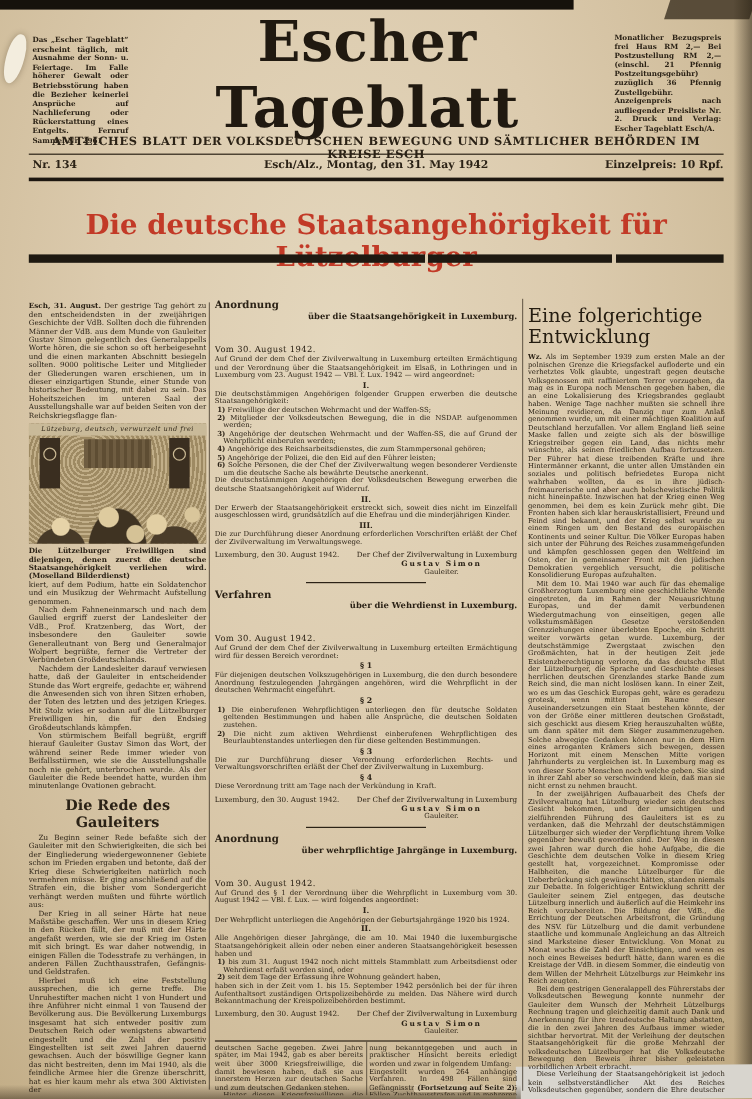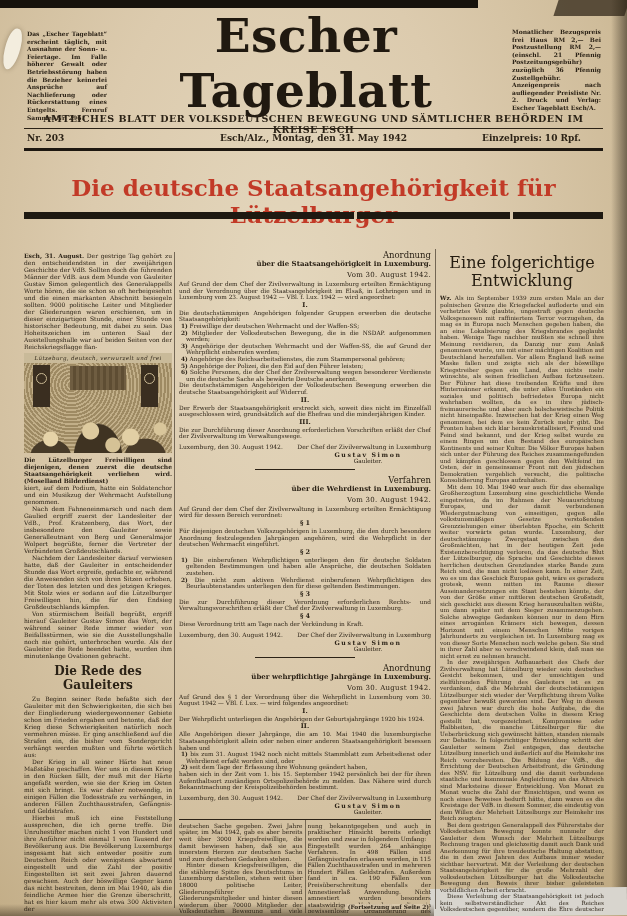--- a/index.html
+++ b/index.html
@@ -15,21 +15,21 @@
   .art-b{position:absolute;left:0;top:904px;width:434px;height:12px;background:linear-gradient(180deg,rgba(80,64,42,0),rgba(64,51,33,.55));}
   
   .mh-left{position:absolute;left:27px;top:30px;width:80px;font-size:6px;line-height:7.6px;text-align:justify;font-weight:bold;}
   .mh-right{position:absolute;left:512px;top:28px;width:89px;font-size:6px;line-height:7.6px;text-align:justify;font-weight:bold;}
   .mh-title{position:absolute;left:108px;top:8px;width:396px;text-align:center;font-size:47px;font-weight:bold;letter-spacing:0.5px;color:#201910;}
   .mh-sub{position:absolute;left:108px;top:99px;width:396px;text-align:center;font-weight:bold;font-size:9.5px;letter-spacing:1.3px;}
   .mh-official{position:absolute;left:24px;top:113px;width:579px;text-align:center;font-weight:bold;font-size:9.5px;letter-spacing:.5px;}
   .mh-rule1{position:absolute;left:24px;top:128px;width:579px;height:1px;background:#2b2216;}
   .mh-issue{position:absolute;left:27px;top:133px;font-size:9px;font-weight:bold;}
   .mh-date{position:absolute;left:0;top:133px;width:627px;text-align:center;font-size:9px;font-weight:bold;}
-  .mh-price{position:absolute;left:476px;top:133px;width:105px;text-align:right;font-size:9px;font-weight:bold;}
+  .mh-price{position:absolute;left:498px;top:133px;width:105px;text-align:right;font-size:9px;font-weight:bold;}
   .mh-rule2{position:absolute;left:24px;top:148px;width:579px;height:3px;background:#1d1710;}
   
   .hl-kicker{position:absolute;left:0;top:157px;width:627px;text-align:center;font-size:12px;font-weight:bold;font-style:italic;}
   .hl-main{position:absolute;left:0;top:174px;width:627px;text-align:center;font-size:23px;font-weight:bold;}
   .hl-bar{position:absolute;left:24px;top:212px;width:579px;height:7px;
     background:linear-gradient(90deg,#1e1911 0 57%,#d9c9ad 57% 57.5%,#1e1911 57.5% 84%,#d9c9ad 84% 84.5%,#1e1911 84.5% 100%);}
   .hl-deck{position:absolute;left:0;top:227px;width:627px;text-align:center;font-size:11.5px;font-weight:bold;}
   
   .col-left{position:absolute;left:24px;top:252px;width:148px;height:660px;overflow:hidden;display:flex;flex-direction:column;justify-content:flex-end;}
   .col-mid{position:absolute;left:179px;top:249px;width:252px;height:664px;overflow:hidden;display:flex;flex-direction:column;}
@@ -41,39 +41,39 @@
   .blk{margin:0;}
   .blk b{font-weight:bold;}
   .col-left .blk.p,.col-left .blk.pn{font-size:6px;line-height:7px;text-align:justify;}
   .col-left .blk.p{text-indent:8px;}
   .col-mid .blk.p,.col-mid .blk.pn,.col-mid .blk.it{font-size:5.8px;line-height:6.6px;text-align:justify;}
   .col-mid .blk.p{text-indent:7px;}
   .col-mid .blk.it{padding-left:7px;text-indent:-5px;}
   .col-right .blk.p,.col-right .blk.pn{font-size:5.7px;line-height:6.5px;text-align:justify;}
   .col-right .blk.p{text-indent:7px;}
   .blk.sec{text-align:center;font-size:6.5px;font-weight:bold;line-height:7px;margin:1px 0;}
-  .blk.dct{text-align:right;font-weight:normal;font-size:8.5px;line-height:9px;margin-top:2px;}
+  .blk.dct{text-align:left;font-weight:bold;font-size:8.5px;line-height:9px;margin-top:2px;}
   .blk.dcs{text-align:right;font-weight:bold;font-size:7px;line-height:8px;}
-  .blk.dcd{text-align:right;font-size:7px;line-height:8px;letter-spacing:.3px;margin:3px 0 2px;}
+  .blk.dcd{text-align:left;font-size:7px;line-height:8px;letter-spacing:.3px;margin:19px 0 2px;}
   .blk.sigrow{display:flex;justify-content:space-between;font-size:6px;line-height:7px;margin-top:3px;}
   .blk.sigrow .bl{text-align:left;}
   .blk.sigrow .br{text-align:right;}
   .blk.sign{margin-left:50%;width:50%;text-align:center;font-weight:bold;font-size:6.2px;line-height:7px;letter-spacing:1.6px;margin-top:1px;}
   .blk.sigrole{margin-left:50%;width:50%;text-align:center;font-size:5.8px;line-height:7px;}
   .blk.midrule{width:100px;height:1px;background:#2b2216;margin:4px auto;}
   .blk.subhead{font-size:12px;font-weight:bold;text-align:center;margin:5px 0 3px;line-height:14px;}
   .blk.cap{font-size:6px;line-height:7px;text-align:justify;font-weight:bold;margin-top:2px;}
   .mid-cols{flex:1;position:relative;border-top:1px solid #2b2216;margin-top:3px;padding-top:3px;display:flex;overflow:hidden;}
   .mid-cols .cc{width:50%;overflow:hidden;}
   .mid-cols .cc:first-child{padding-right:5px;}
   .mid-cols .cc:last-child{padding-left:5px;}
   .mid-cols .ccsep{position:absolute;left:50%;top:0;bottom:0;width:1px;background:rgba(43,34,22,.55);}
   .fort{position:absolute;right:2px;bottom:3px;font-size:5.8px;font-weight:bold;background:rgba(218,202,174,.85);padding-left:3px;}
   
-  .rc-title{text-align:center;font-size:16px;line-height:17.5px;margin:2px 0 6px;color:#241c10;}
+  .rc-title{text-align:left;font-size:16px;line-height:17.5px;margin:2px 0 6px;color:#241c10;}
   
   .photo{position:relative;width:148px;height:160px;margin:3px 0 1px;overflow:hidden;
     background:
       radial-gradient(circle at 18% 86%,#e6d3a8 0 7px,rgba(0,0,0,0) 8px),
       radial-gradient(circle at 45% 78%,#decb9f 0 8px,rgba(0,0,0,0) 9px),
       radial-gradient(circle at 72% 84%,#e2cfa4 0 8px,rgba(0,0,0,0) 9px),
       radial-gradient(circle at 92% 76%,#d9c69b 0 6px,rgba(0,0,0,0) 7px),
       radial-gradient(circle at 60% 92%,#d5c296 0 7px,rgba(0,0,0,0) 8px),
       radial-gradient(ellipse at 18% 104%,#473a28 0 20px,rgba(0,0,0,0) 21px),
       radial-gradient(ellipse at 50% 106%,#3f3322 0 24px,rgba(0,0,0,0) 25px),
@@ -98,21 +98,21 @@
   <div class="art-right"></div>
   <div class="art-tear"></div>
   <div class="art-br"></div>
   <div class="art-b"></div>
 
   <div class="mh-left">Das „Escher Tageblatt“ erscheint täglich, mit Ausnahme der Sonn- u. Feiertage. Im Falle höherer Gewalt oder Betriebsstörung haben die Bezieher keinerlei Ansprüche auf Nachlieferung oder Rückerstattung eines Entgelts. Fernruf Sammel-Nr. 2961</div>
   <div class="mh-title">Escher Tageblatt</div>
   <div class="mh-right">Monatlicher Bezugspreis frei Haus RM 2,— Bei Postzustellung RM 2,— (einschl. 21 Pfennig Postzeitungsgebühr) zuzüglich 36 Pfennig Zustellgebühr. Anzeigenpreis nach aufliegender Preisliste Nr. 2. Druck und Verlag: Escher Tageblatt Esch/A.</div>
   <div class="mh-official">AMTLICHES BLATT DER VOLKSDEUTSCHEN BEWEGUNG UND SÄMTLICHER BEHÖRDEN IM KREISE ESCH</div>
   <div class="mh-rule1"></div>
-  <div class="mh-issue">Nr. 203</div>
+  <div class="mh-issue">Nr. 134</div>
   <div class="mh-date">Esch/Alz., Montag, den 31. May 1942</div>
   <div class="mh-price">Einzelpreis: 10 Rpf.</div>
   <div class="mh-rule2"></div>
 
   <div class="hl-main" id="hl-main" style="color: rgb(194, 58, 39);">Die deutsche Staatsangehörigkeit für Lützelburger</div>
   <div class="hl-bar"></div>
 
   <div class="col-left">
     <div>
         <div class="blk pn"><b>Esch, 31. August.</b> Der gestrige Tag gehört zu den entscheidendsten in der zweijährigen Geschichte der VdB. Sollten doch die führenden Männer der VdB. aus dem Munde von Gauleiter Gustav Simon gelegentlich des Generalappells Worte hören, die sie schon so oft herbeigesehnt und die einen markanten Abschnitt besiegeln sollten. 9000 politische Leiter und Mitglieder der Gliederungen waren erschienen, um in dieser einzigartigen Stunde, einer Stunde von historischer Bedeutung, mit dabei zu sein. Das Hoheitszeichen im unteren Saal der Ausstellungshalle war auf beiden Seiten von der Reichskriegsflagge flan-</div>

